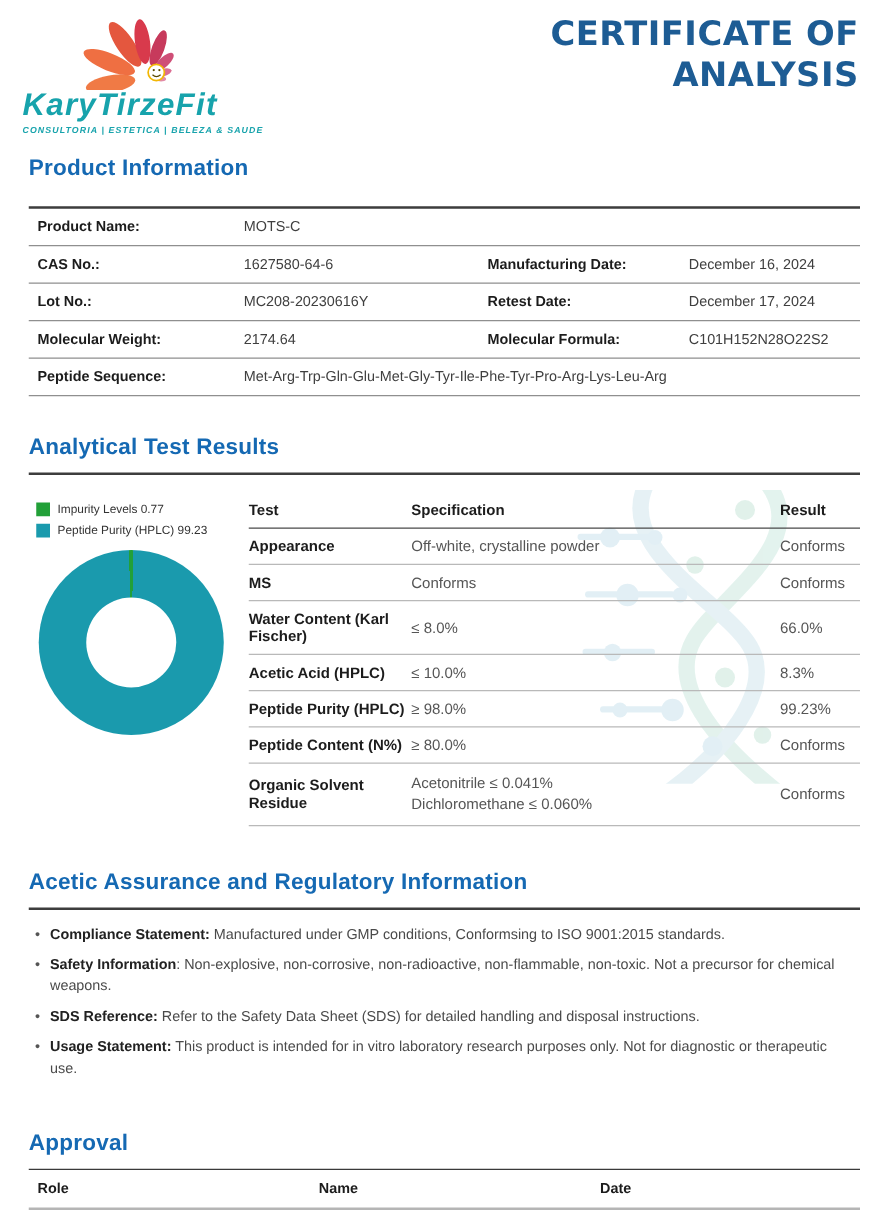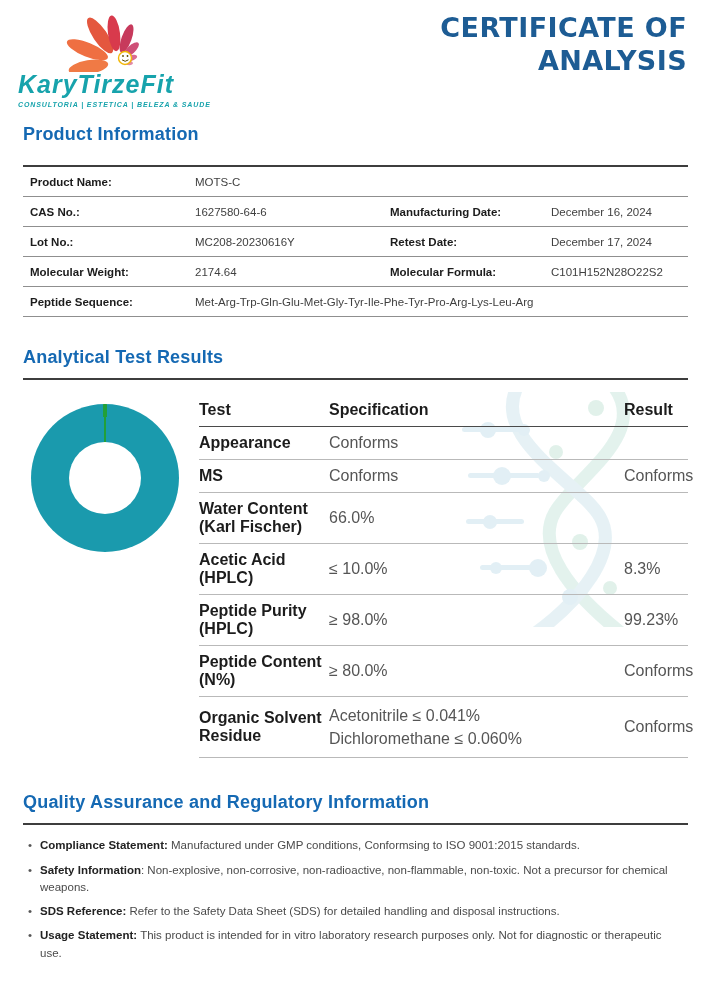--- a/index.html
+++ b/index.html
@@ -33,21 +33,21 @@
   .legend-item { display:flex; align-items:center; font-size:9.5px; color:#333; margin-bottom:6px; }
   .swatch { width:11px; height:11px; margin-right:6px; flex:0 0 11px; }
   .sw-green { background:#22a038; }
   .sw-teal { background:#1a9aad; }
   .donut { width:148px; height:148px; border-radius:50%; margin:10px 0 0 8px; position:relative;
     background:conic-gradient(from -1.4deg, #22a038 0deg 2.8deg, #1a9aad 2.8deg 360deg); }
   .donut::after { content:""; position:absolute; left:50%; top:50%; width:72px; height:72px;
     border-radius:50%; background:#fff; transform:translate(-50%,-50%); }
   .ttable-wrap { flex:1; position:relative; margin-left:8px; }
   .watermark { position:absolute; right:18px; top:-2px; z-index:0; opacity:.55; }
-  .ttable { position:relative; z-index:1; font-size:16px; }
+  .ttable { position:relative; z-index:1; font-size:12px; }
   .trow { display:grid; grid-template-columns:130px 1fr 64px; align-items:center; padding:7px 0;
     border-bottom:1px solid #b9b9b9; }
   .trow.head { border-bottom:1.5px solid #4a4a4a; font-weight:bold; color:#1c1c1c; }
   .trow .t-test { font-weight:bold; color:#1c1c1c; padding-right:4px; }
   .trow .t-spec, .trow .t-res { color:#555; }
   .spec-line { display:block; line-height:1.45; }
   
   .bullets { list-style:none; padding:12px 26px 0 28px; font-size:11.5px; color:#4a4a4a; }
   .bullets li { margin-bottom:7px; line-height:1.5; padding-left:12px; position:relative; }
   .bullets li::before { content:"•"; position:absolute; left:0; top:0; color:#555; }
@@ -117,20 +117,30 @@
     <div class="lbl">Peptide Sequence:</div>
     <div class="val span3">Met-Arg-Trp-Gln-Glu-Met-Gly-Tyr-Ile-Phe-Tyr-Pro-Arg-Lys-Leu-Arg</div>
   </div>
 </div>
 
 <div class="sec-heading" style="margin-top:30px;">Analytical Test Results</div>
 <div class="rule"></div>
 
 <div class="analytic-wrap">
   <div class="chart-col">
+    <div class="legend">
+      <div class="legend-item">
+        <span class="swatch sw-green"></span>
+        <span>Impurity Levels 0.77</span>
+      </div>
+      <div class="legend-item">
+        <span class="swatch sw-teal"></span>
+        <span>Peptide Purity (HPLC) 99.23</span>
+      </div>
+    </div>
     <div class="donut"></div>
   </div>
 
   <div class="ttable-wrap">
     <svg class="watermark" width="210" height="235" viewBox="0 0 210 235">
       <path d="M150,-10 C195,40 115,85 95,120 C75,155 110,200 160,240" fill="none" stroke="#cde9e0" stroke-width="13"></path>
       <path d="M60,-10 C25,45 120,90 140,125 C160,160 120,210 70,245" fill="none" stroke="#d2e7ee" stroke-width="13"></path>
       <g fill="#cbe3ed">
         <circle cx="28" cy="38" r="8"></circle>
           <circle cx="64" cy="38" r="6"></circle>
@@ -154,29 +164,31 @@
     </svg>
 
     <div class="ttable">
       <div class="trow head">
         <div>Test</div>
         <div>Specification</div>
         <div>Result</div>
       </div>
       <div class="trow">
         <div class="t-test">Appearance</div>
+        <div class="t-spec">Off-white, crystalline powder</div>
         <div class="t-res">Conforms</div>
       </div>
       <div class="trow">
         <div class="t-test">MS</div>
         <div class="t-spec">Conforms</div>
         <div class="t-res">Conforms</div>
       </div>
       <div class="trow">
         <div class="t-test">Water Content (Karl Fischer)</div>
+        <div class="t-spec">≤ 8.0%</div>
         <div class="t-res">66.0%</div>
       </div>
       <div class="trow">
         <div class="t-test">Acetic Acid (HPLC)</div>
         <div class="t-spec">≤ 10.0%</div>
         <div class="t-res">8.3%</div>
       </div>
       <div class="trow">
         <div class="t-test">Peptide Purity (HPLC)</div>
         <div class="t-spec">≥ 98.0%</div>
@@ -192,21 +204,21 @@
         <div class="t-spec">
           <span class="spec-line">Acetonitrile ≤ 0.041%</span>
           <span class="spec-line">Dichloromethane ≤ 0.060%</span>
         </div>
         <div class="t-res">Conforms</div>
       </div>
     </div>
   </div>
 </div>
 
-<div class="sec-heading" style="margin-top:34px;">Quality Assurance and Regulatory Information</div>
+<div class="sec-heading" style="margin-top:34px;">Acetic Assurance and Regulatory Information</div>
 <div class="rule"></div>
 <ul class="bullets">
   <li>
     <span class="b-label">Compliance Statement:</span><span> Manufactured under GMP conditions, Conformsing to ISO 9001:2015 standards.</span>
   </li>
   <li>
     <span class="b-label">Safety Information</span><span>: Non-explosive, non-corrosive, non-radioactive, non-flammable, non-toxic. Not a precursor for chemical weapons.</span>
   </li>
   <li>
     <span class="b-label">SDS Reference:</span><span> Refer to the Safety Data Sheet (SDS) for detailed handling and disposal instructions.</span>

